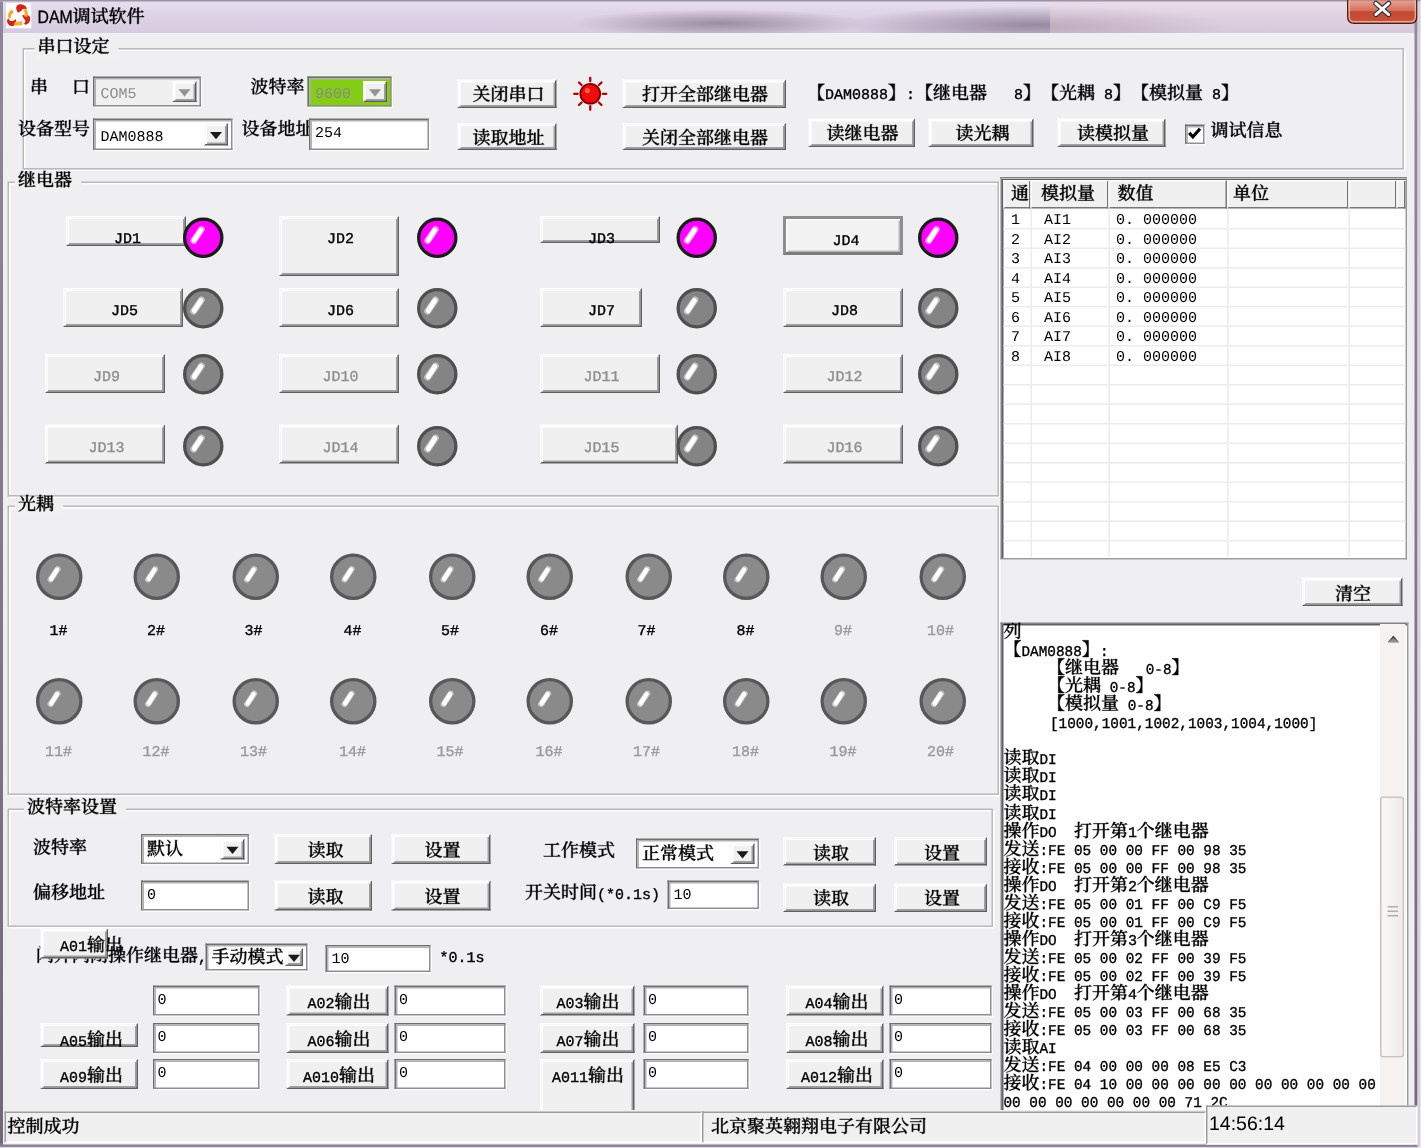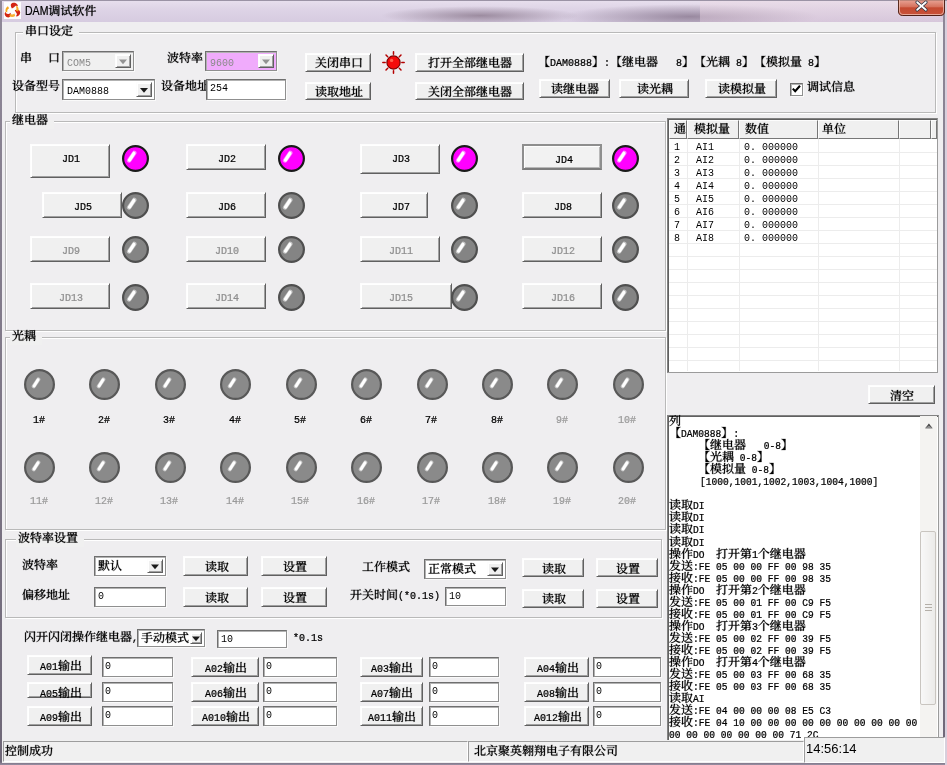--- a/index.html
+++ b/index.html
@@ -173,21 +173,21 @@
       <svg width="14" height="14" style="position:absolute;left:0;top:0">
         <path d="M3.0 4.5 L11.0 4.5 L7.0 9.3 Z" fill="#939393"></path>
       </svg>
     </div>
   </div>
 <svg style="position:absolute;left:167px;top:52px;overflow:visible" width="37" height="14" fill="#000" stroke="#000" stroke-width="0.24">
     <use href="#g6CE2" x="0" y="10.0"></use>
     <use href="#g7279" x="12" y="10.0"></use>
     <use href="#g7387" x="24" y="10.0"></use>
   </svg>
-<div class="sunk" style="left:205px;top:51px;width:72px;height:20px;background:#f0abfc">
+<div class="sunk" style="left:205px;top:51px;width:56px;height:20px;background:#84cc16">
     <svg width="52" height="18" style="position:absolute;left:0;top:0;overflow:hidden">
       <text x="4" y="13.5" font-family="Liberation Mono" font-size="10" fill="#8a8a8a" xml:space="preserve">9600</text>
     </svg>
     <div class="btn" style="right:2px;top:2px;left:auto;width:16px;height:14px">
       <svg width="14" height="14" style="position:absolute;left:0;top:0">
         <path d="M3.0 4.5 L11.0 4.5 L7.0 9.3 Z" fill="#939393"></path>
       </svg>
     </div>
   </div>
 <div class="btn" style="left:304.5px;top:52.5px;width:66px;height:19px">
@@ -326,41 +326,41 @@
   </svg>
 <div class="grp" style="left:4.5px;top:120.5px;width:661px;height:210.5px"></div>
 <div class="abs" style="left:9.5px;top:119.5px;width:44px;height:9px;background:#f0f0f0;z-index:2"></div>
 <div class="abs" style="z-index:3">
     <svg style="position:absolute;left:11.5px;top:113.5px;overflow:visible" width="37" height="14" fill="#000" stroke="#000" stroke-width="0.24">
       <use href="#g7EE7" x="0" y="10.0"></use>
       <use href="#g7535" x="12" y="10.0"></use>
       <use href="#g5668" x="24" y="10.0"></use>
     </svg>
   </div>
-<div class="btn" style="left:30px;top:144.2px;width:80px;height:34px">
+<div class="btn" style="left:44px;top:144.2px;width:80px;height:20px">
     <svg style="position:absolute;left:31px;top:7px;overflow:visible" width="19" height="14" fill="#000" stroke="#000" stroke-width="0.24">
       <text x="0" y="10.00" font-family="Liberation Mono" font-size="10.0" fill="#000" xml:space="preserve" textLength="18.0" lengthAdjust="spacingAndGlyphs">JD1</text>
     </svg>
   </div>
 <svg class="abs" style="left:120.8px;top:143.7px" width="29" height="29">
     <circle cx="14.5" cy="14.5" r="12.4" fill="#ff00ff" stroke="#1a1a1a" stroke-width="2.2"></circle>
     <line x1="8.1" y1="16.5" x2="13.3" y2="8.9" stroke="#fff" stroke-width="4.5" stroke-linecap="round" opacity="0.5"></line>
     <line x1="8.5" y1="16.1" x2="12.9" y2="9.3" stroke="#fff" stroke-width="3.2" stroke-linecap="round"></line>
   </svg>
-<div class="btn" style="left:186px;top:144.2px;width:80px;height:26px">
+<div class="btn" style="left:186px;top:144.2px;width:80px;height:40px">
     <svg style="position:absolute;left:31px;top:7px;overflow:visible" width="19" height="14" fill="#000" stroke="#000" stroke-width="0.24">
       <text x="0" y="10.00" font-family="Liberation Mono" font-size="10.0" fill="#000" xml:space="preserve" textLength="18.0" lengthAdjust="spacingAndGlyphs">JD2</text>
     </svg>
   </div>
 <svg class="abs" style="left:276.5px;top:143.7px" width="29" height="29">
     <circle cx="14.5" cy="14.5" r="12.4" fill="#ff00ff" stroke="#1a1a1a" stroke-width="2.2"></circle>
     <line x1="8.1" y1="16.5" x2="13.3" y2="8.9" stroke="#fff" stroke-width="4.5" stroke-linecap="round" opacity="0.5"></line>
     <line x1="8.5" y1="16.1" x2="12.9" y2="9.3" stroke="#fff" stroke-width="3.2" stroke-linecap="round"></line>
   </svg>
-<div class="btn" style="left:360px;top:144.2px;width:80px;height:30px">
+<div class="btn" style="left:360px;top:144.2px;width:80px;height:18px">
     <svg style="position:absolute;left:31px;top:7px;overflow:visible" width="19" height="14" fill="#000" stroke="#000" stroke-width="0.24">
       <text x="0" y="10.00" font-family="Liberation Mono" font-size="10.0" fill="#000" xml:space="preserve" textLength="18.0" lengthAdjust="spacingAndGlyphs">JD3</text>
     </svg>
   </div>
 <svg class="abs" style="left:449.5px;top:143.7px" width="29" height="29">
     <circle cx="14.5" cy="14.5" r="12.4" fill="#ff00ff" stroke="#1a1a1a" stroke-width="2.2"></circle>
     <line x1="8.1" y1="16.5" x2="13.3" y2="8.9" stroke="#fff" stroke-width="4.5" stroke-linecap="round" opacity="0.5"></line>
     <line x1="8.5" y1="16.1" x2="12.9" y2="9.3" stroke="#fff" stroke-width="3.2" stroke-linecap="round"></line>
   </svg>
 <div class="abs" style="left:521.5px;top:144.2px;width:80px;height:26px;border:2px solid #8e8e8e;border-bottom-color:#7c7c7c;background:#f2f2f2;box-shadow:inset 1px 1px 0 #fdfdfd,inset -1px -1px 0 #b8b8b8">
@@ -798,21 +798,21 @@
         <path d="M1.0 3.5 L9.0 3.5 L5.0 8.3 Z" fill="#1a1a1a"></path>
       </svg>
     </div>
   </div>
 <div class="sunk" style="left:217px;top:629.5px;width:70px;height:18px"><svg width="68" height="16" style="overflow:visible">
       <text x="3" y="11" font-family="Liberation Mono" font-size="10" fill="#000" xml:space="preserve">10</text>
     </svg></div>
 <svg style="position:absolute;left:293px;top:631px;overflow:visible" width="31" height="14" fill="#000" stroke="#000" stroke-width="0.24">
     <text x="0" y="10.00" font-family="Liberation Mono" font-size="10.0" fill="#000" xml:space="preserve" textLength="30.0" lengthAdjust="spacingAndGlyphs">*0.1s</text>
   </svg>
-<div class="btn" style="left:27px;top:655px;width:65px;height:20px">
+<div class="btn" style="left:27px;top:619px;width:45px;height:20px">
     <svg style="position:absolute;left:11.75px;top:4px;overflow:visible" width="43" height="14" fill="#000" stroke="#000" stroke-width="0.24">
       <text x="0" y="10.00" font-family="Liberation Mono" font-size="10.0" fill="#000" xml:space="preserve" textLength="18.0" lengthAdjust="spacingAndGlyphs">A01</text>
       <use href="#g8F93" x="18" y="10.0"></use>
       <use href="#g51FA" x="30" y="10.0"></use>
     </svg>
   </div>
 <div class="sunk" style="left:101.7px;top:657px;width:71px;height:20px"><svg width="69" height="18" style="overflow:visible">
       <text x="2" y="11" font-family="Liberation Mono" font-size="10" fill="#000" xml:space="preserve">0</text>
     </svg></div>
 <div class="btn" style="left:191px;top:657px;width:68px;height:20px">
@@ -898,21 +898,21 @@
 <div class="btn" style="left:191px;top:706px;width:68px;height:20px">
     <svg style="position:absolute;left:10px;top:4px;overflow:visible" width="49" height="14" fill="#000" stroke="#000" stroke-width="0.24">
       <text x="0" y="10.00" font-family="Liberation Mono" font-size="10.0" fill="#000" xml:space="preserve" textLength="24.0" lengthAdjust="spacingAndGlyphs">A010</text>
       <use href="#g8F93" x="24" y="10.0"></use>
       <use href="#g51FA" x="36" y="10.0"></use>
     </svg>
   </div>
 <div class="sunk" style="left:263px;top:706px;width:74px;height:20px"><svg width="72" height="18" style="overflow:visible">
       <text x="2" y="11" font-family="Liberation Mono" font-size="10" fill="#000" xml:space="preserve">0</text>
     </svg></div>
-<div class="btn" style="left:359.7px;top:706px;width:63px;height:20px">
+<div class="btn" style="left:359.7px;top:706px;width:63px;height:36px">
     <svg style="position:absolute;left:7.75px;top:4px;overflow:visible" width="49" height="14" fill="#000" stroke="#000" stroke-width="0.24">
       <text x="0" y="10.00" font-family="Liberation Mono" font-size="10.0" fill="#000" xml:space="preserve" textLength="24.0" lengthAdjust="spacingAndGlyphs">A011</text>
       <use href="#g8F93" x="24" y="10.0"></use>
       <use href="#g51FA" x="36" y="10.0"></use>
     </svg>
   </div>
 <div class="sunk" style="left:429px;top:706px;width:70px;height:20px"><svg width="68" height="18" style="overflow:visible">
       <text x="2" y="11" font-family="Liberation Mono" font-size="10" fill="#000" xml:space="preserve">0</text>
     </svg></div>
 <div class="btn" style="left:524px;top:706px;width:65px;height:20px">

